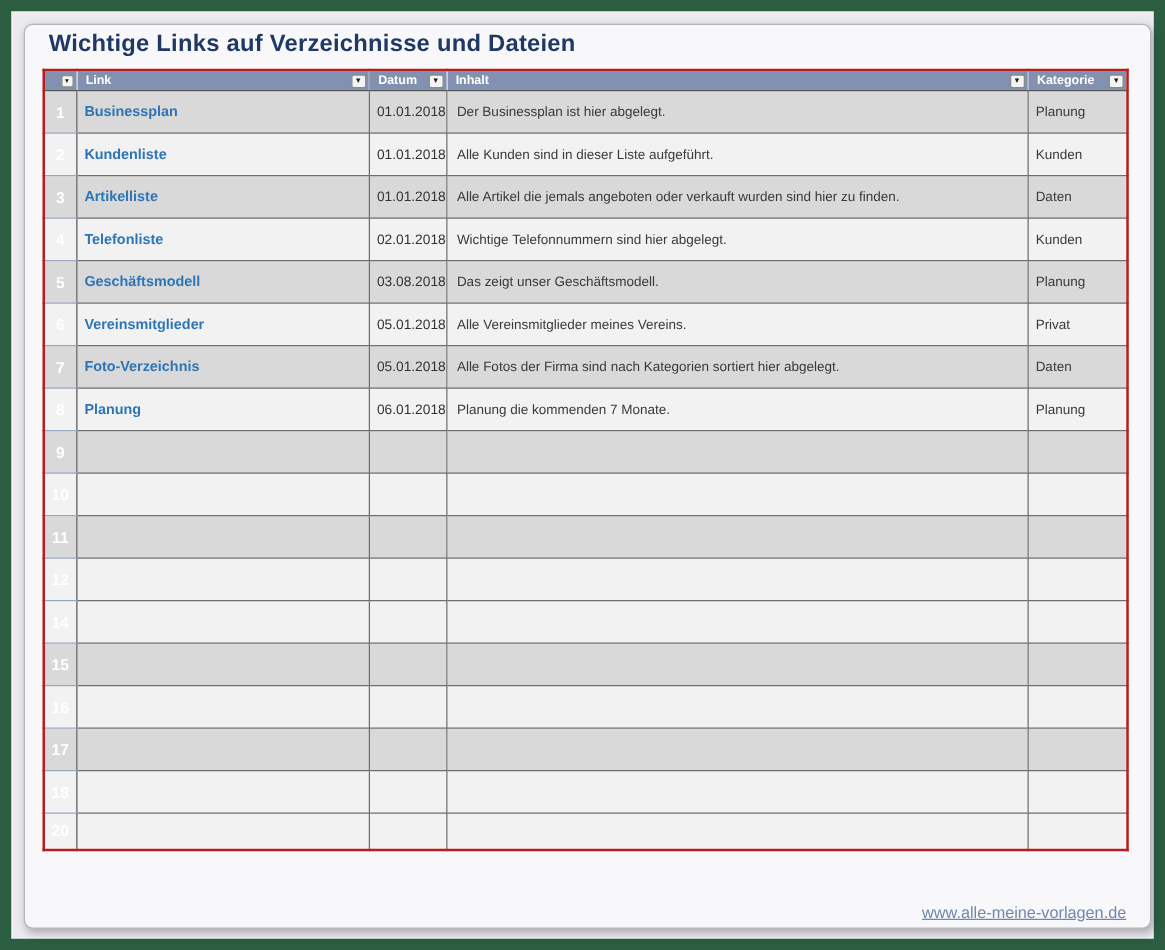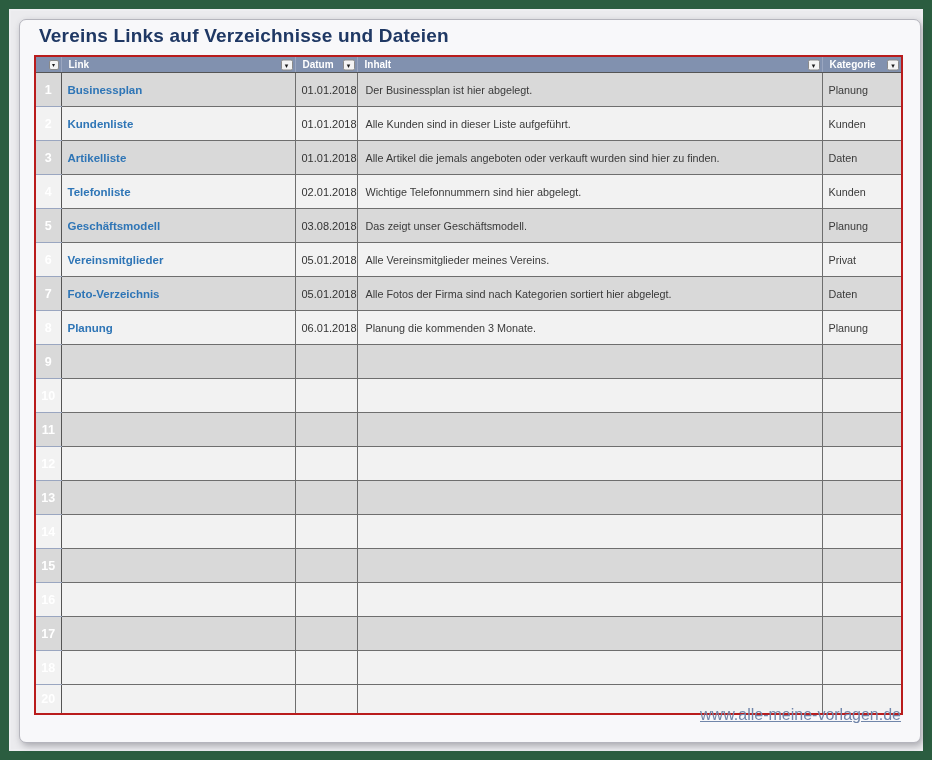--- a/index.html
+++ b/index.html
@@ -59,31 +59,31 @@
     border-color:#9aa6c0 #555 #9aa6c0 #555;
   }
   td.link span.hlink{
     color:#2e75b6;font-weight:bold;font-size:11.5px;
     cursor:pointer;
   }
   td.datum{text-align:right;padding-right:6px;}
   td.inhalt{padding-left:8px;font-size:10.8px;color:#3a3a3a;}
   td.kat{padding-left:6px;font-size:10.8px;color:#3a3a3a;}
   .footer-link{
-    position:absolute;right:19px;bottom:18px;
-    font-size:16px;color:#7186aa;text-decoration:underline;cursor:pointer;
+    position:absolute;right:19px;bottom:5px;
+    font-size:13px;color:#7186aa;text-decoration:underline;cursor:pointer;
   }
 </style>
 </head>
 <body>
 
 <div class="mat">
   <div class="sheet">
 
-    <div class="title">Vereins Links auf Verzeichnisse und Dateien</div>
+    <div class="title">Wichtige Links auf Verzeichnisse und Dateien</div>
 
     <table class="links">
       <colgroup>
         <col class="c-num">
           <col class="c-link">
           <col class="c-datum">
           <col class="c-inhalt">
           <col class="c-kat">
       </colgroup>
       <thead>
@@ -156,21 +156,21 @@
         <td class="num">7</td>
         <td class="link"><span class="hlink">Foto-Verzeichnis</span></td>
         <td class="datum">05.01.2018</td>
         <td class="inhalt">Alle Fotos der Firma sind nach Kategorien sortiert hier abgelegt.</td>
         <td class="kat">Daten</td>
       </tr>
           <tr class="light">
         <td class="num">8</td>
         <td class="link"><span class="hlink">Planung</span></td>
         <td class="datum">06.01.2018</td>
-        <td class="inhalt">Planung die kommenden 3 Monate.</td>
+        <td class="inhalt">Planung die kommenden 7 Monate.</td>
         <td class="kat">Planung</td>
       </tr>
           <tr class="dark">
         <td class="num">9</td>
         <td class="link"><span class=""></span></td>
         <td class="datum"></td>
         <td class="inhalt"></td>
         <td class="kat"></td>
       </tr>
           <tr class="light">
@@ -182,27 +182,20 @@
       </tr>
           <tr class="dark">
         <td class="num">11</td>
         <td class="link"><span class=""></span></td>
         <td class="datum"></td>
         <td class="inhalt"></td>
         <td class="kat"></td>
       </tr>
           <tr class="light">
         <td class="num">12</td>
-        <td class="link"><span class=""></span></td>
-        <td class="datum"></td>
-        <td class="inhalt"></td>
-        <td class="kat"></td>
-      </tr>
-          <tr class="dark">
-        <td class="num">13</td>
         <td class="link"><span class=""></span></td>
         <td class="datum"></td>
         <td class="inhalt"></td>
         <td class="kat"></td>
       </tr>
           <tr class="light">
         <td class="num">14</td>
         <td class="link"><span class=""></span></td>
         <td class="datum"></td>
         <td class="inhalt"></td>

